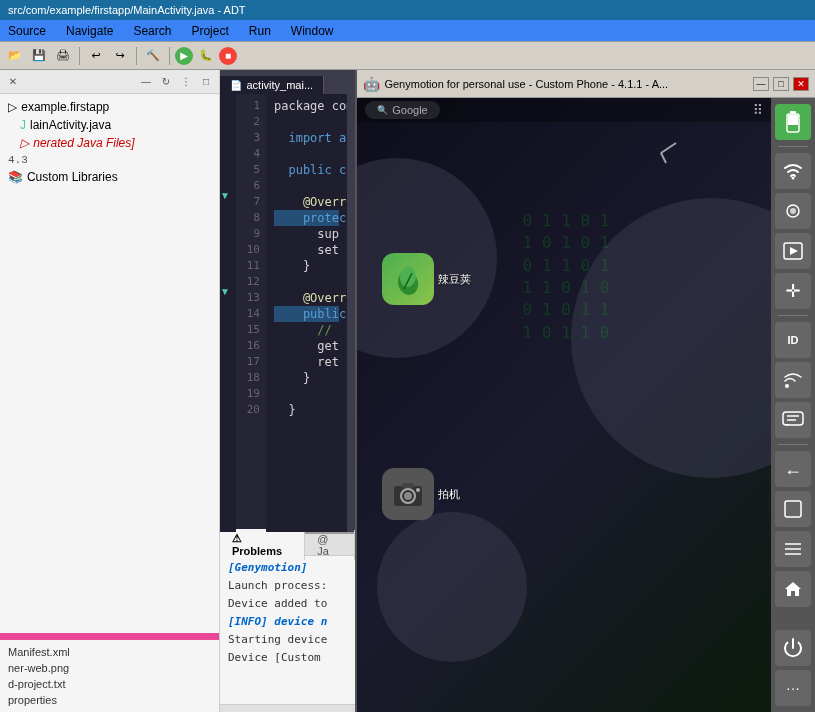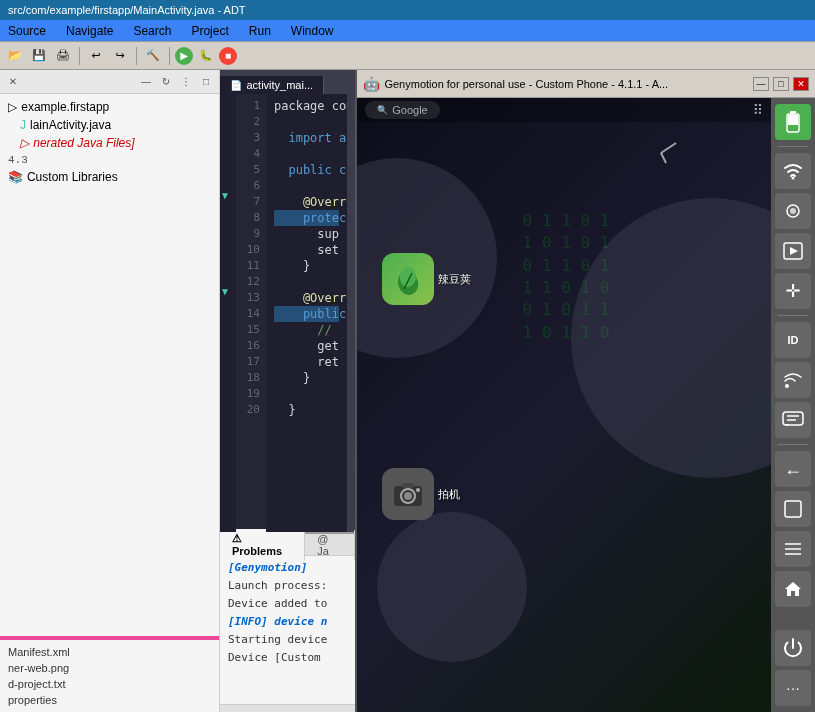--- a/index.html
+++ b/index.html
@@ -95,21 +95,21 @@
       font-size: 12px;
       color: #000;
       white-space: nowrap;
     }
     .tree-item.highlighted { color: #c00; font-style: italic; }
     .tree-version { padding: 2px 8px; font-size: 11px; color: #555; font-family: Liberation Mono, monospace; }
 
     
     .bottom-files {
       padding: 4px 8px;
-      border-top: 4px solid #ec4899;
+      border-top: 7px solid #ec4899;
     }
     .bottom-file { padding: 2px 0; font-size: 11px; color: #333; cursor: pointer; }
 
     
     .editor-area {
       flex: 1;
       display: flex;
       flex-direction: column;
       background: #1e1e2e;
       overflow: hidden;

